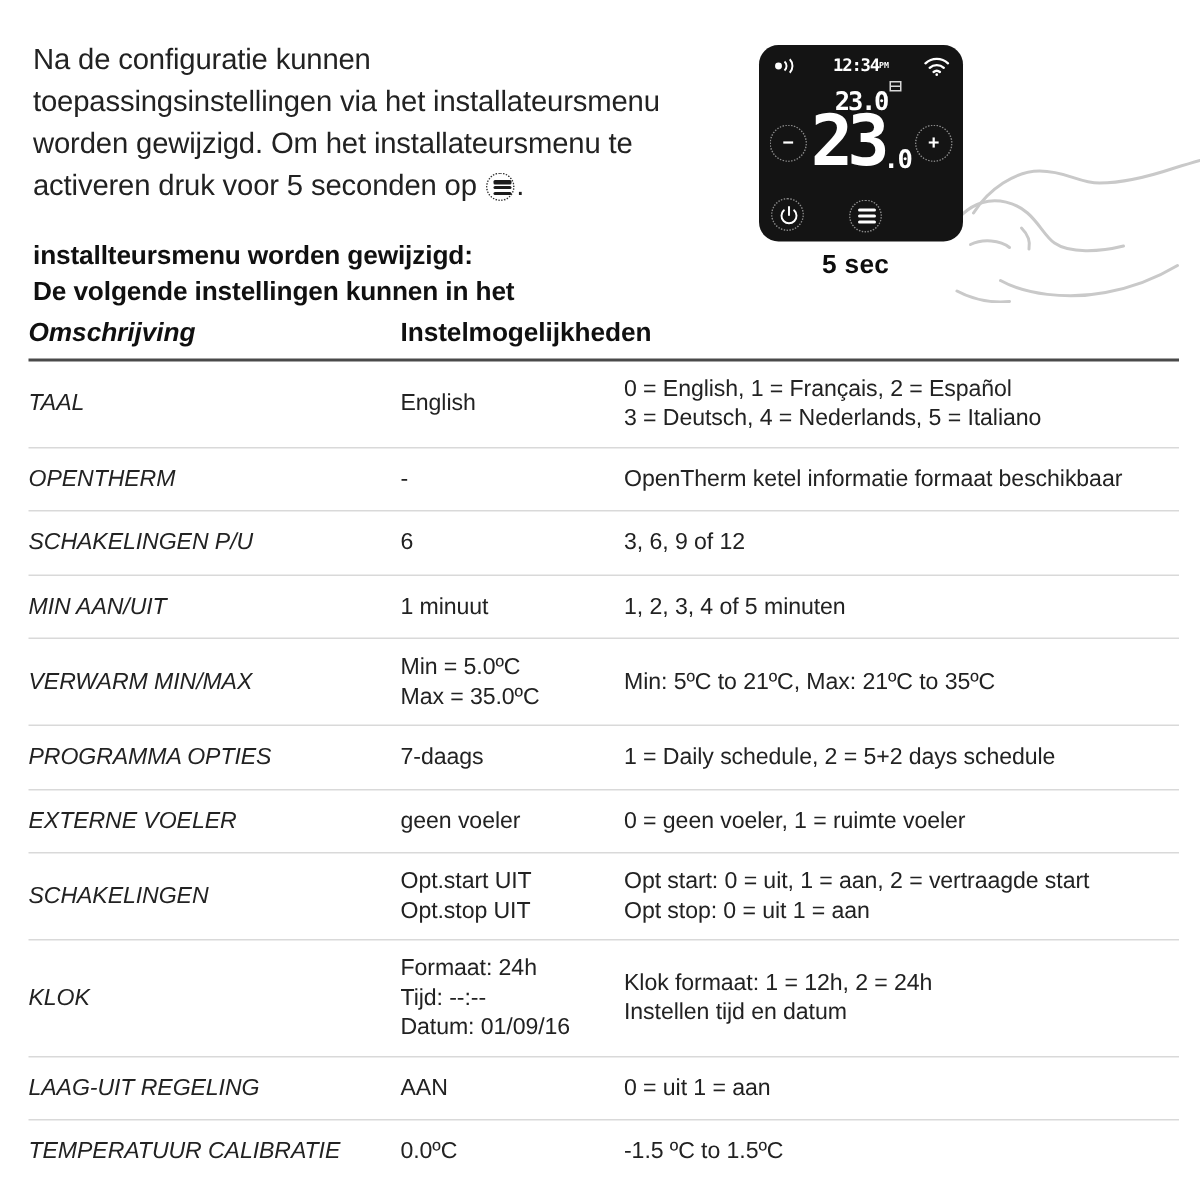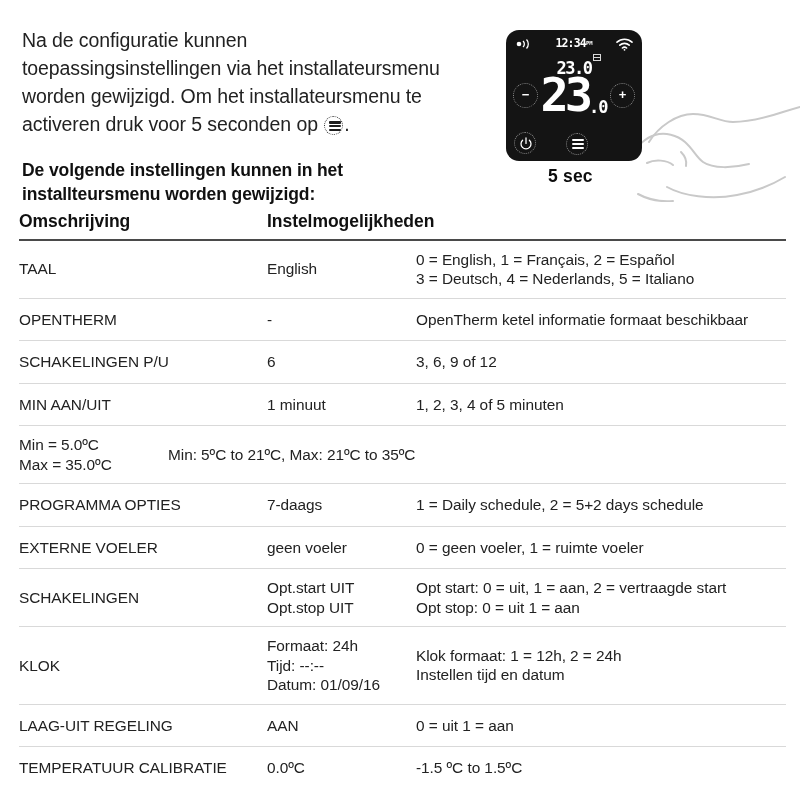--- a/index.html
+++ b/index.html
@@ -225,41 +225,41 @@
     padding-bottom: 7px;
     padding-top: 0;
   }
   .cell {
     font-size: 15.4px;
     line-height: 19.5px;
     color: #222222;
     padding: 11px 0;
     letter-spacing: -0.05px;
   }
-  .c1 { width: 248px; padding-right: 4px; }
+  .c1 { width: 248px; padding-right: 4px; font-style: italic; }
   .c2 { width: 149px; padding-right: 6px; }
   .c3 { flex: 1; }
   .cell span { display: block; white-space: nowrap; }
   .row.tall .cell { padding: 9px 0; }
 </style>
 </head>
 <body>
 
 <div class="page">
 
   <div class="intro">
     <span class="line">Na de configuratie kunnen</span>
     <span class="line">toepassingsinstellingen via het installateursmenu</span>
     <span class="line">worden gewijzigd. Om het installateursmenu te</span>
     <span class="line"><span>activeren druk voor 5 seconden op </span><span class="menu-glyph"><i></i><i></i><i></i></span><span>.</span></span>
   </div>
 
   <div class="subheading">
+    <span class="line">installteursmenu worden gewijzigd:</span>
     <span class="line">De volgende instellingen kunnen in het</span>
-    <span class="line">installteursmenu worden gewijzigd:</span>
   </div>
 
   <div class="device-wrap">
 
     <svg class="hand" viewBox="0 0 303 180">
       <g fill="none" stroke="#c9c9c9" stroke-width="2" stroke-linecap="round">
         <path d="M152 120 C 162 104, 180 92, 196 92 C 214 92, 222 100, 236 100 C 252 100, 268 96, 286 90 C 296 87, 303 85, 303 85"></path>
         <path d="M137 132 C 140 124, 148 116, 158 113 C 168 110, 180 113, 188 120 C 196 127, 200 136, 206 140 C 216 147, 236 146, 252 142"></path>
         <path d="M150 141 C 158 137, 170 138, 176 143"></path>
         <path d="M184 130 C 188 134, 190 139, 189 144"></path>
@@ -358,20 +358,23 @@
             <span>MIN AAN/UIT</span>
           </div>
           <div class="cell c2">
             <span>1 minuut</span>
           </div>
           <div class="cell c3">
             <span>1, 2, 3, 4 of 5 minuten</span>
           </div>
         </div>
         <div class="row tall">
+          <div class="cell c1">
+            <span>VERWARM MIN/MAX</span>
+          </div>
           <div class="cell c2">
             <span>Min = 5.0ºC</span>
             <span>Max = 35.0ºC</span>
           </div>
           <div class="cell c3">
             <span>Min: 5ºC to 21ºC, Max: 21ºC to 35ºC</span>
           </div>
         </div>
         <div class="row">
           <div class="cell c1">

